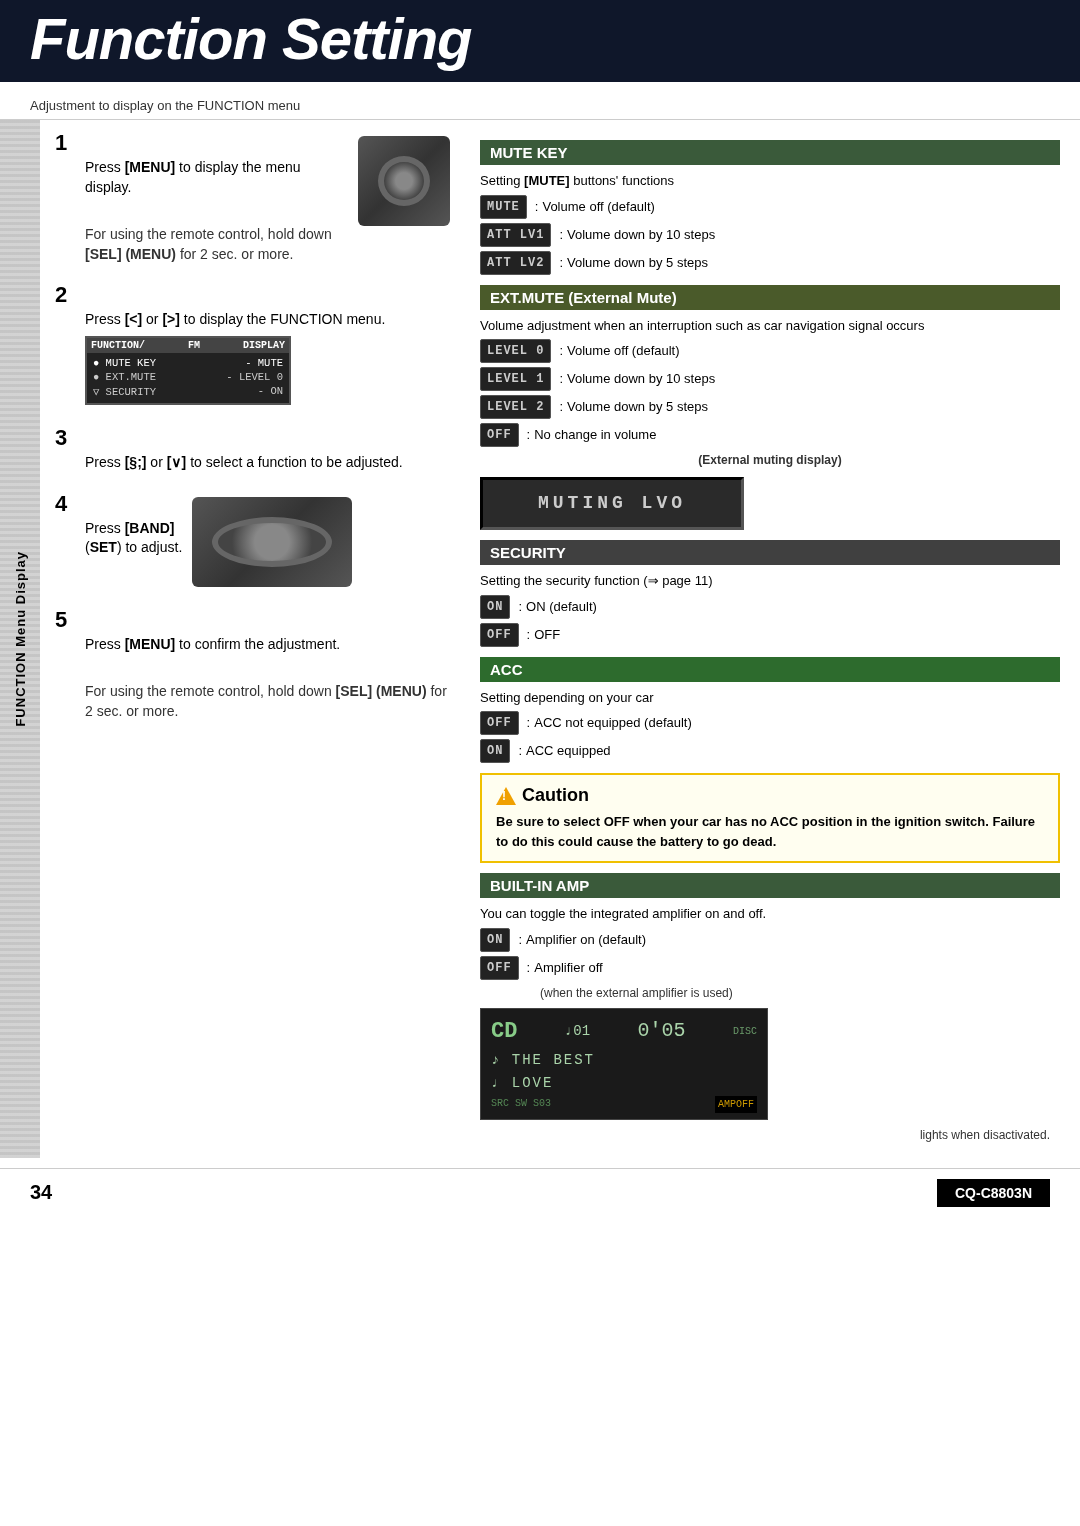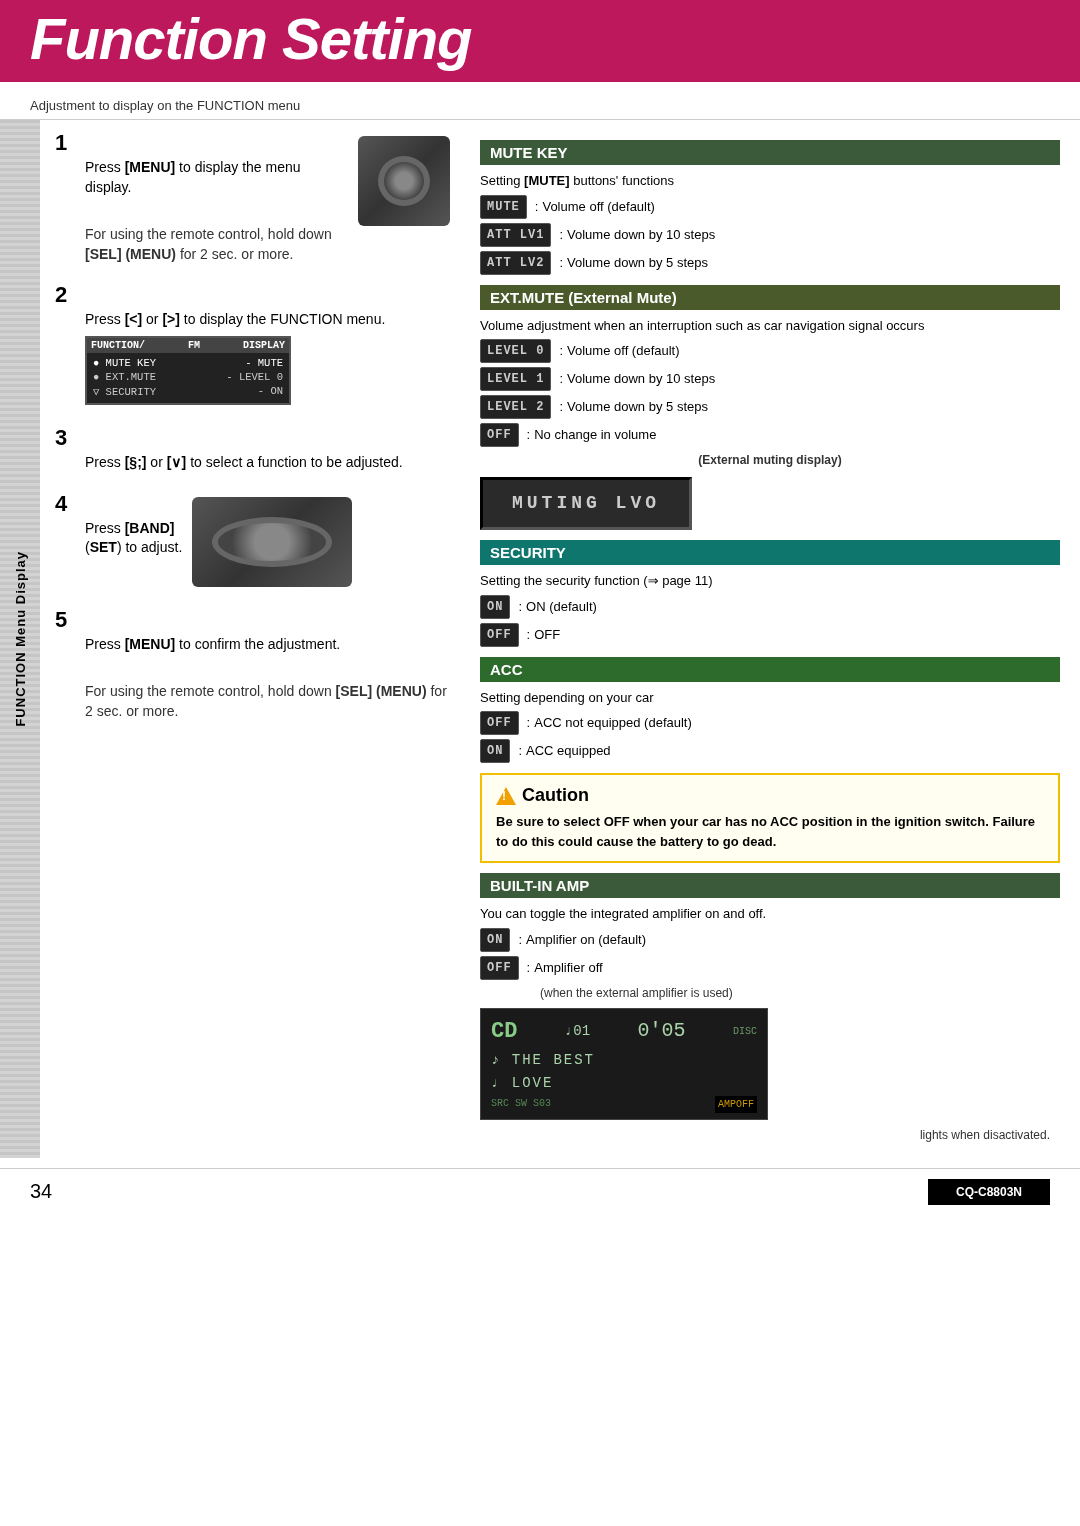--- a/index.html
+++ b/index.html
@@ -8,21 +8,21 @@
       min-height: 1526px;
       font-family: Arial, Helvetica, sans-serif;
       font-size: 14px;
       background: #fff;
       color: #000;
       position: relative;
     }
 
     
     .page-header {
-      background: #be185d;
+      background: #0f172a;
       padding: 10px 30px 14px 30px;
       margin-bottom: 10px;
     }
     .page-title {
       font-size: 58px;
       font-weight: 900;
       color: #fff;
       font-style: italic;
       letter-spacing: -1px;
       line-height: 1;
@@ -187,21 +187,21 @@
       margin-bottom: 6px;
       margin-top: 10px;
     }
     .section-header.dark-green {
       background: #3a5a3a;
     }
     .section-header.dark-olive {
       background: #4a5a2a;
     }
     .section-header.dark-gray {
-      background: #0f766e;
+      background: #404040;
     }
     .section-header.medium-green {
       background: #2d6b2d;
     }
 
     .section-body {
       font-size: 13px;
       line-height: 1.5;
       margin-bottom: 4px;
     }
@@ -276,21 +276,21 @@
       background: #2a2a2a;
       color: #ccc;
       font-family: 'Courier New', monospace;
       font-size: 18px;
       font-weight: bold;
       letter-spacing: 4px;
       padding: 10px 20px;
       text-align: center;
       border: 3px inset #555;
       margin: 8px 0;
-      width: 212px;
+      width: 264px;
     }
 
     
     .cd-display {
       background: #1a1a1a;
       color: #aad4aa;
       font-family: 'Courier New', monospace;
       padding: 6px 10px;
       width: 288px;
       border: 1px solid #444;
@@ -320,28 +320,28 @@
     .page-footer {
       display: flex;
       align-items: center;
       justify-content: space-between;
       padding: 10px 30px;
       border-top: 1px solid #ccc;
       margin-top: 10px;
     }
     .page-number {
       font-size: 20px;
-      font-weight: normal;
+      font-weight: bold;
     }
     .model-badge {
       background: #000;
       color: #fff;
-      font-size: 12px;
-      font-weight: bold;
-      padding: 6px 28px;
+      font-size: 14px;
+      font-weight: bold;
+      padding: 6px 18px;
     }
 
     .step-row-with-img {
       display: flex;
       align-items: flex-start;
       gap: 10px;
     }
 
     .label-external {
       font-size: 12px;

